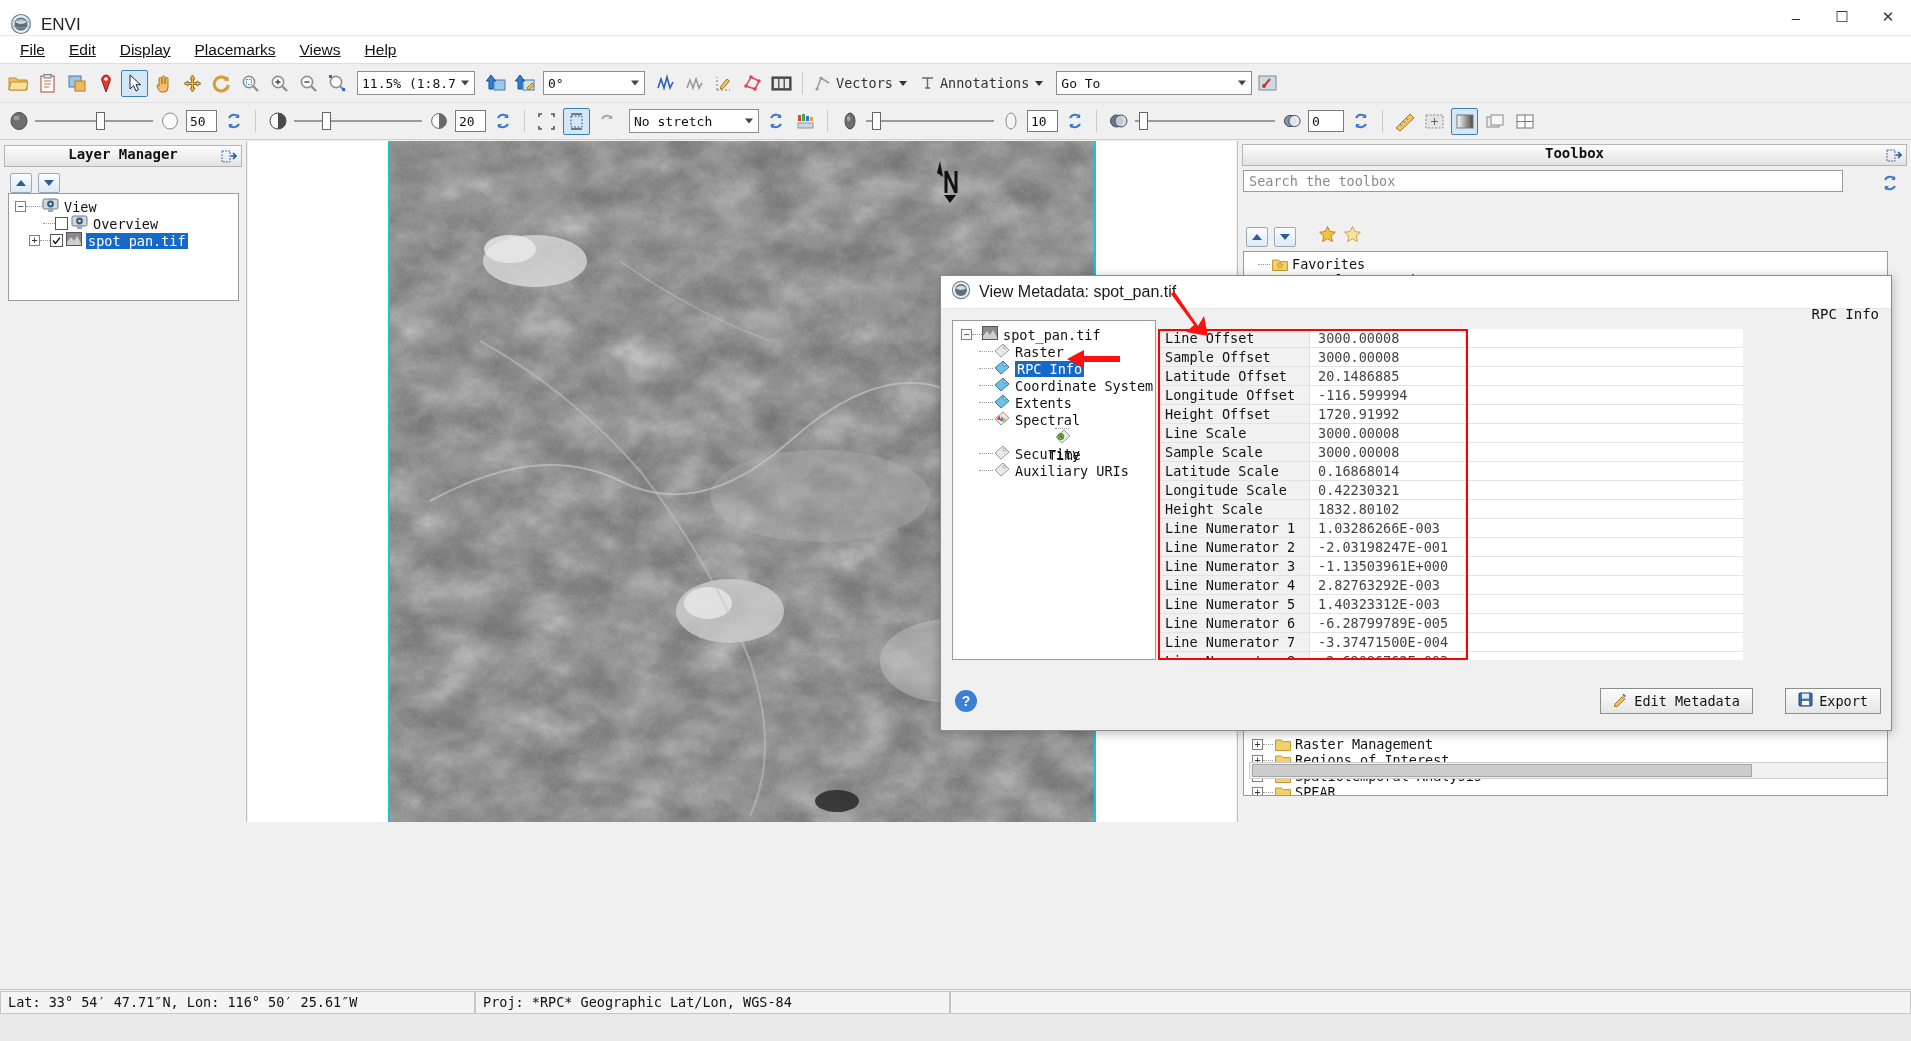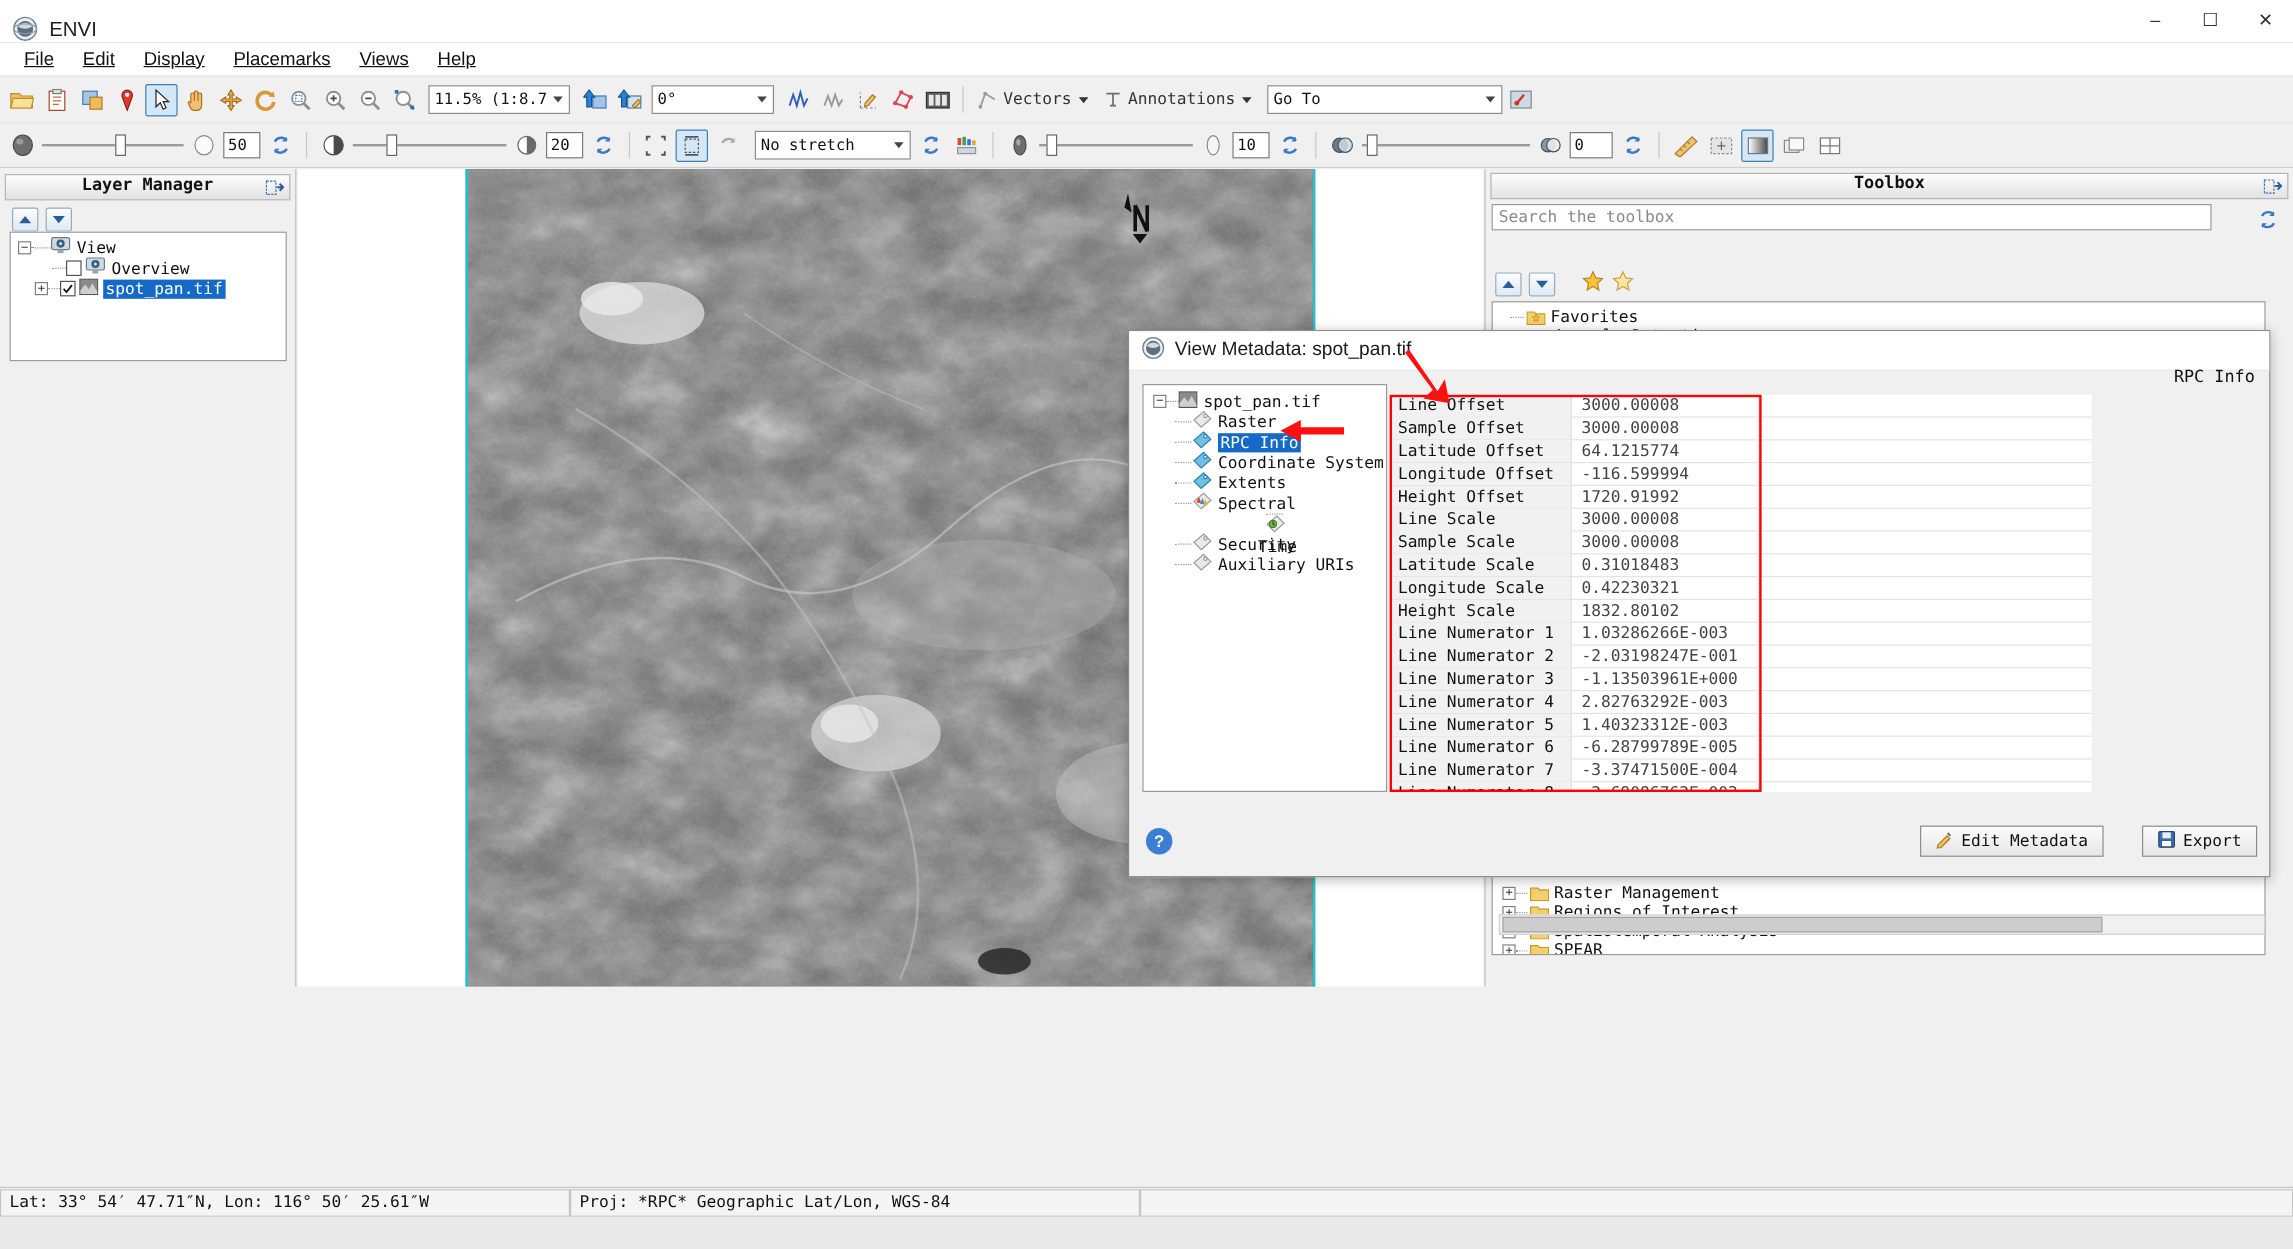--- a/index.html
+++ b/index.html
@@ -916,21 +916,21 @@
           <span class="v">3000.00008</span>
           <span class="x"></span>
         </div>
       <div class="mrow">
           <span class="k">Sample Offset</span>
           <span class="v">3000.00008</span>
           <span class="x"></span>
         </div>
       <div class="mrow">
           <span class="k">Latitude Offset</span>
-          <span class="v">64.1215774</span>
+          <span class="v">20.1486885</span>
           <span class="x"></span>
         </div>
       <div class="mrow">
           <span class="k">Longitude Offset</span>
           <span class="v">-116.599994</span>
           <span class="x"></span>
         </div>
       <div class="mrow">
           <span class="k">Height Offset</span>
           <span class="v">1720.91992</span>
@@ -941,21 +941,21 @@
           <span class="v">3000.00008</span>
           <span class="x"></span>
         </div>
       <div class="mrow">
           <span class="k">Sample Scale</span>
           <span class="v">3000.00008</span>
           <span class="x"></span>
         </div>
       <div class="mrow">
           <span class="k">Latitude Scale</span>
-          <span class="v">0.31018483</span>
+          <span class="v">0.16868014</span>
           <span class="x"></span>
         </div>
       <div class="mrow">
           <span class="k">Longitude Scale</span>
           <span class="v">0.42230321</span>
           <span class="x"></span>
         </div>
       <div class="mrow">
           <span class="k">Height Scale</span>
           <span class="v">1832.80102</span>

